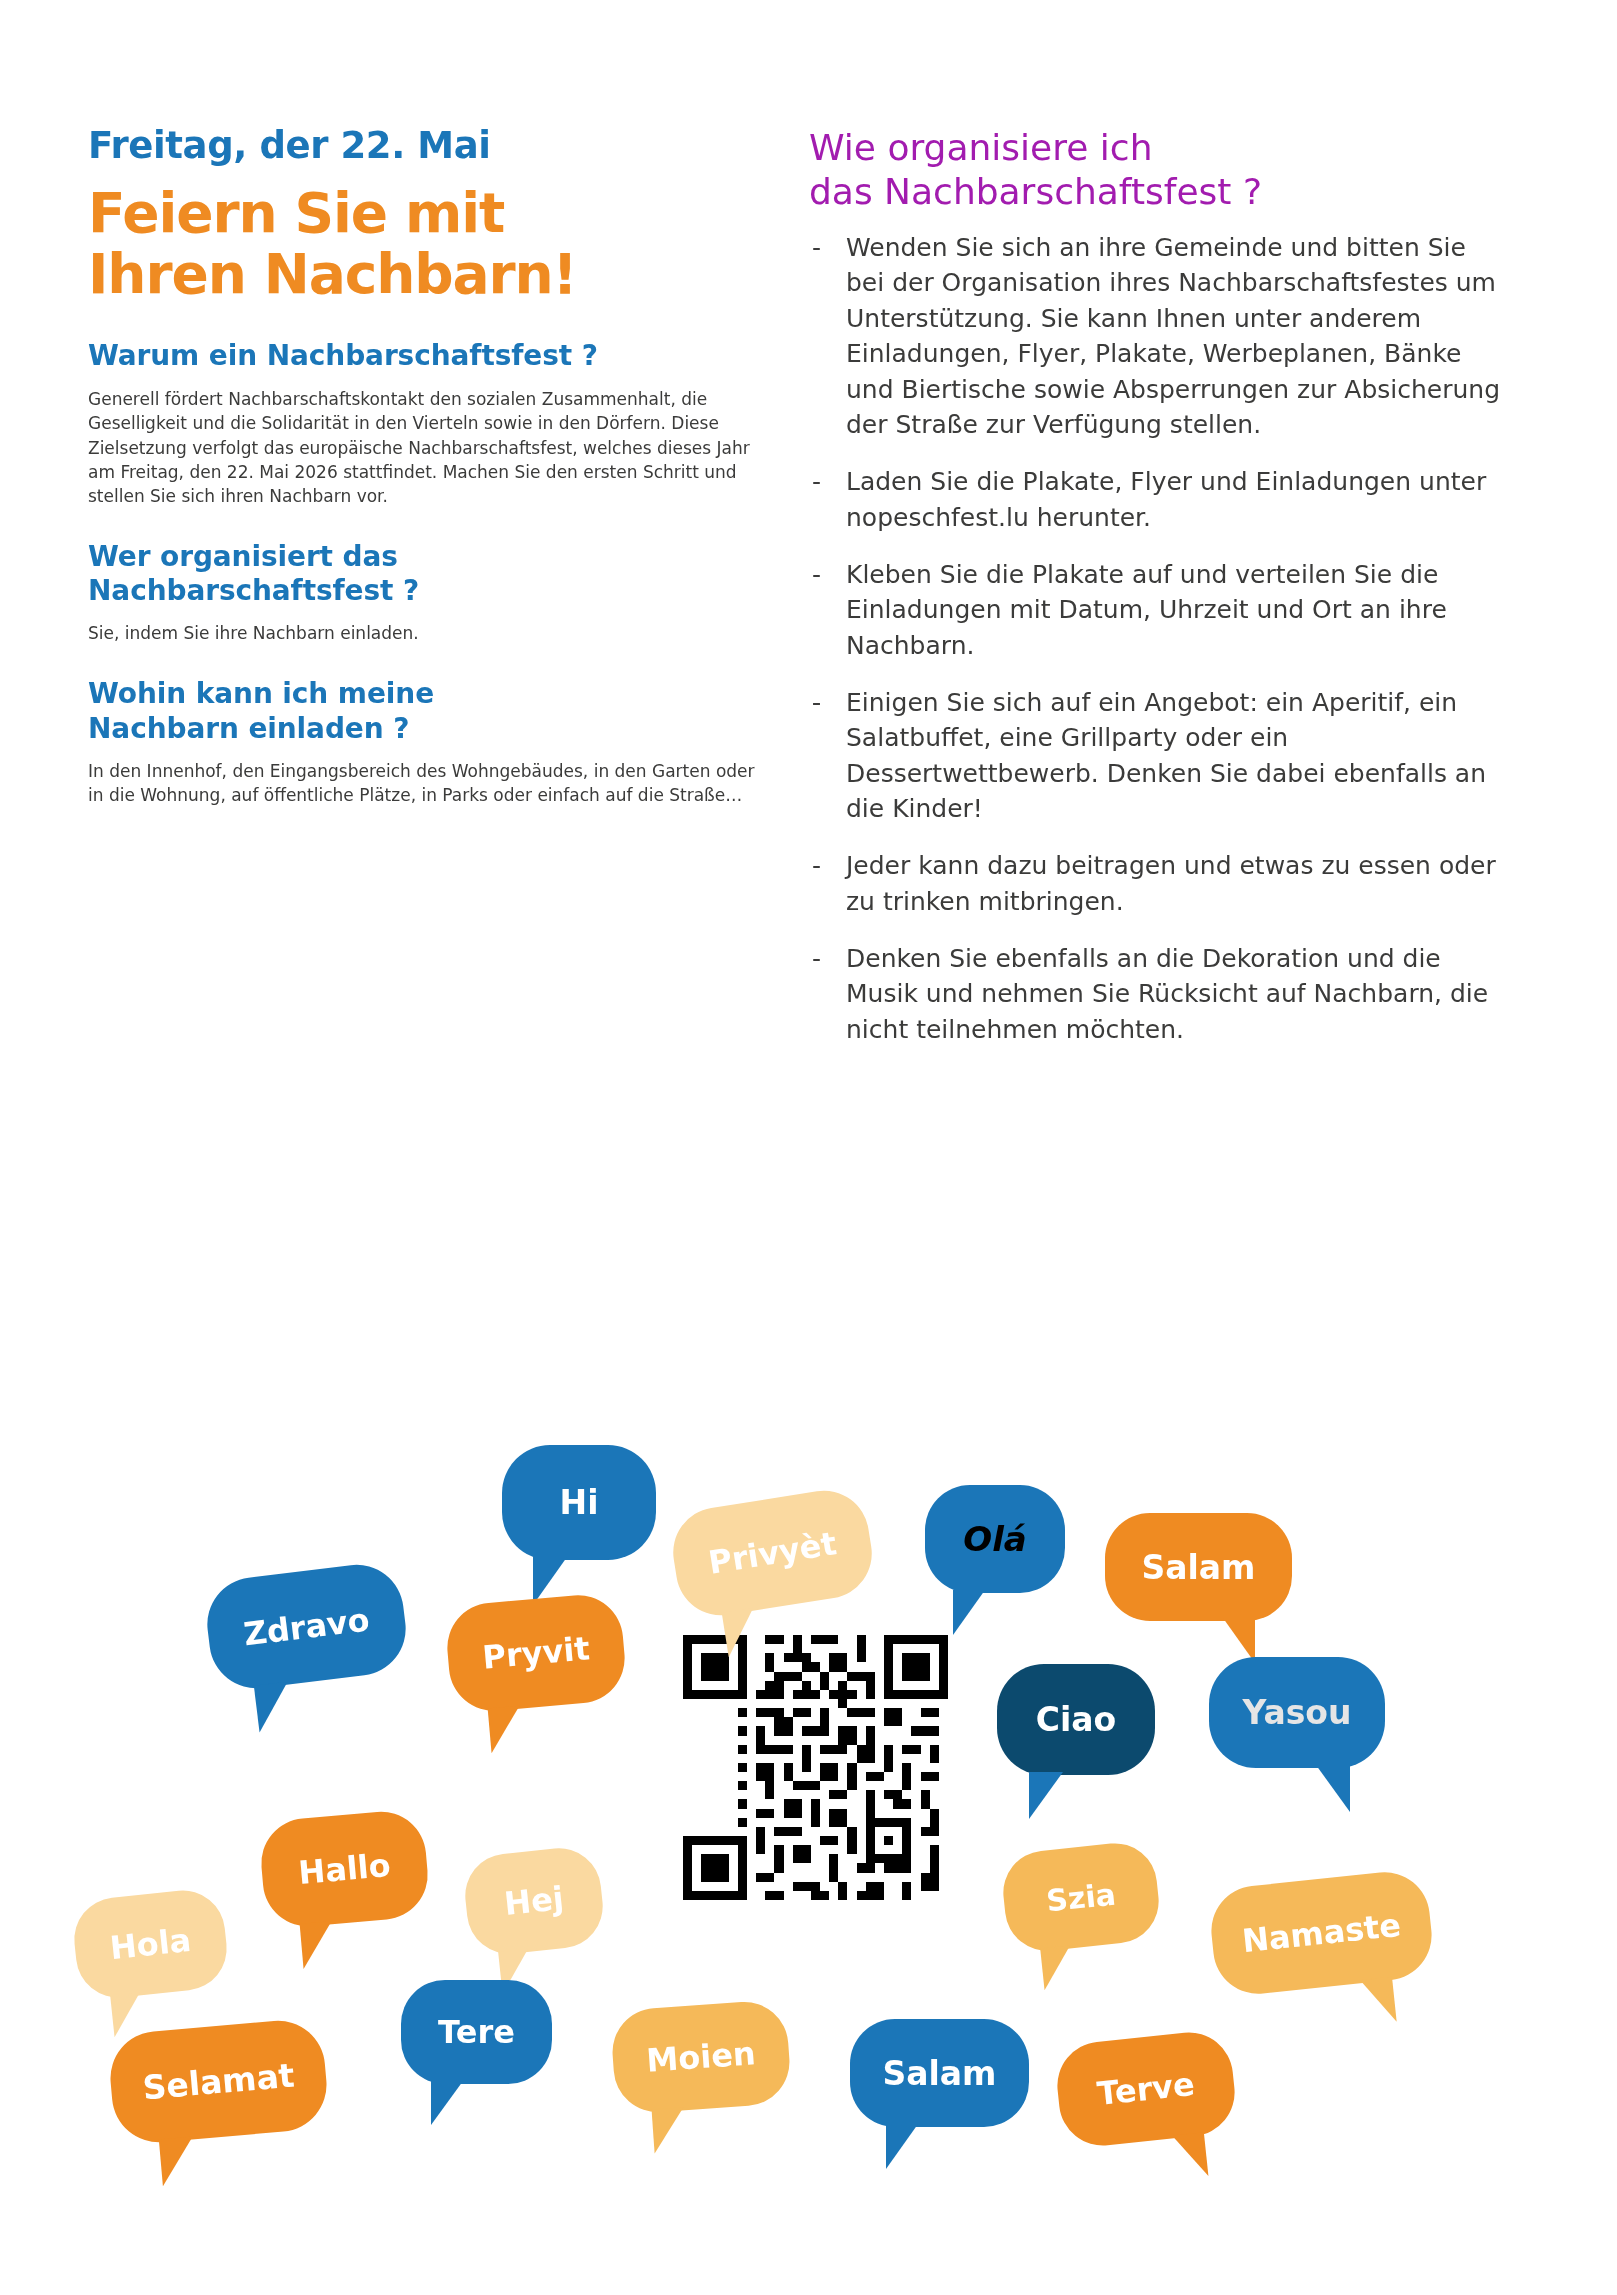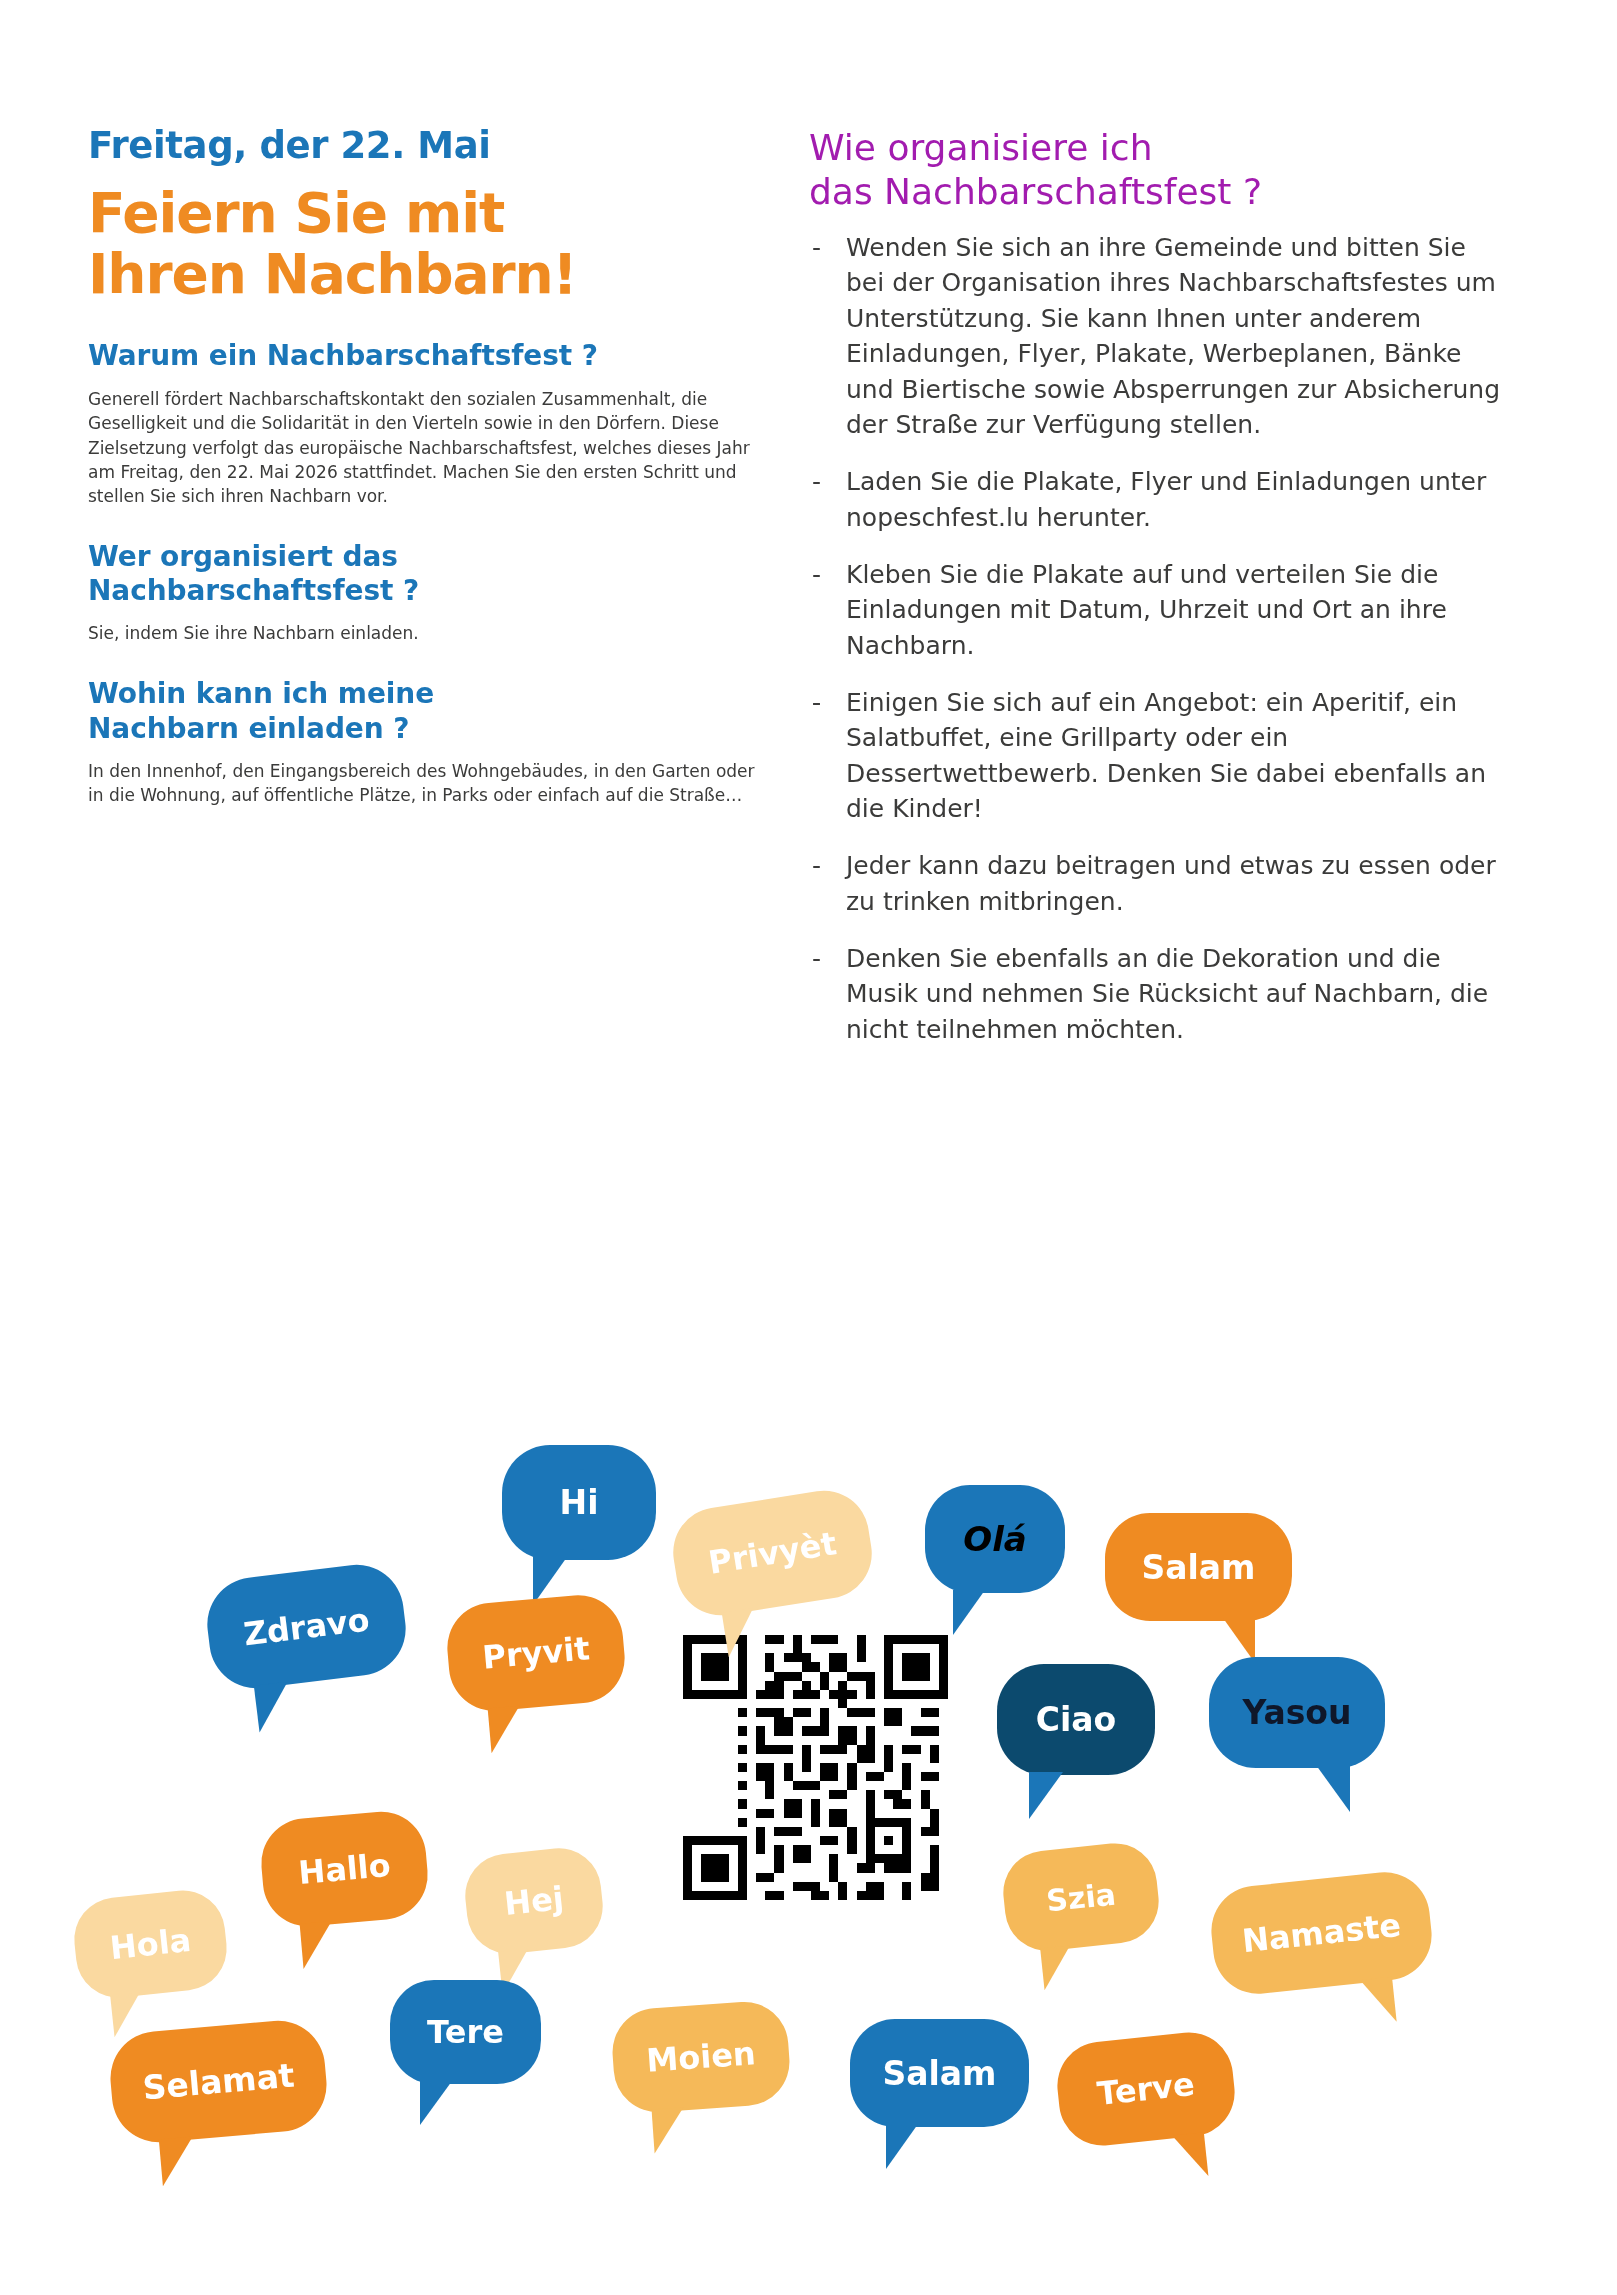--- a/index.html
+++ b/index.html
@@ -326,21 +326,21 @@
         <span style="position: relative; z-index: 2;">Zdravo</span>
       </div>
       <div class="bubble" style="left: 448px; top: 351px; width: 176px; height: 108px; background: rgb(239, 139, 34); color: rgb(255, 255, 255); font-size: 32px; border-radius: 45px; transform: rotate(-5deg);">
         <span class="tail" style="left: 35px; bottom: -42px; border-right: 32px solid transparent; border-top: 45px solid rgb(239, 139, 34);"></span>
         <span style="position: relative; z-index: 2;">Pryvit</span>
       </div>
       <div class="bubble" style="left: 997px; top: 416px; width: 158px; height: 111px; background: #0c4a6e; color: rgb(255, 255, 255); font-size: 33px; border-radius: 47px; transform: rotate(0deg);">
         <span class="tail" style="left: 32px; bottom: -44px; border-right: 34px solid transparent; border-top: 47px solid rgb(27, 118, 184);"></span>
         <span style="position: relative; z-index: 2;">Ciao</span>
       </div>
-      <div class="bubble" style="left: 1209px; top: 409px; width: 176px; height: 111px; background: rgb(27, 118, 184); color: #0f172a; font-size: 33px; border-radius: 47px; transform: rotate(0deg);">
+      <div class="bubble" style="left: 1209px; top: 409px; width: 176px; height: 111px; background: rgb(27, 118, 184); color: #e5e5e5; font-size: 33px; border-radius: 47px; transform: rotate(0deg);">
         <span class="tail" style="right: 35px; bottom: -44px; border-left: 34px solid transparent; border-top: 47px solid rgb(27, 118, 184);"></span>
         <span style="position: relative; z-index: 2;">Yasou</span>
       </div>
       <div class="bubble" style="left: 262px; top: 567px; width: 165px; height: 108px; background: rgb(239, 139, 34); color: rgb(255, 255, 255); font-size: 32px; border-radius: 45px; transform: rotate(-5deg);">
         <span class="tail" style="left: 33px; bottom: -42px; border-right: 32px solid transparent; border-top: 45px solid rgb(239, 139, 34);"></span>
         <span style="position: relative; z-index: 2;">Hallo</span>
       </div>
       <div class="bubble" style="left: 466px; top: 603px; width: 136px; height: 100px; background: rgb(250, 217, 160); color: rgb(255, 255, 255); font-size: 32px; border-radius: 42px; transform: rotate(-6deg);">
         <span class="tail" style="left: 27px; bottom: -39px; border-right: 30px solid transparent; border-top: 42px solid rgb(250, 217, 160);"></span>
         <span style="position: relative; z-index: 2;">Hej</span>
@@ -350,21 +350,21 @@
         <span style="position: relative; z-index: 2;">Szia</span>
       </div>
       <div class="bubble" style="left: 1212px; top: 631px; width: 219px; height: 108px; background: rgb(245, 185, 89); color: rgb(255, 255, 255); font-size: 32px; border-radius: 45px; transform: rotate(-6deg);">
         <span class="tail" style="right: 44px; bottom: -42px; border-left: 32px solid transparent; border-top: 45px solid rgb(245, 185, 89);"></span>
         <span style="position: relative; z-index: 2;">Namaste</span>
       </div>
       <div class="bubble" style="left: 75px; top: 646px; width: 151px; height: 100px; background: rgb(250, 217, 160); color: rgb(255, 255, 255); font-size: 32px; border-radius: 42px; transform: rotate(-6deg);">
         <span class="tail" style="left: 30px; bottom: -39px; border-right: 30px solid transparent; border-top: 42px solid rgb(250, 217, 160);"></span>
         <span style="position: relative; z-index: 2;">Hola</span>
       </div>
-      <div class="bubble" style="left: 390px; top: 732px; width: 151px; height: 104px; background: rgb(27, 118, 184); color: rgb(255, 255, 255); font-size: 32px; border-radius: 44px; transform: rotate(0deg);">
+      <div class="bubble" style="left: 401px; top: 732px; width: 151px; height: 104px; background: rgb(27, 118, 184); color: rgb(255, 255, 255); font-size: 32px; border-radius: 44px; transform: rotate(0deg);">
         <span class="tail" style="left: 30px; bottom: -41px; border-right: 32px solid transparent; border-top: 44px solid rgb(27, 118, 184);"></span>
         <span style="position: relative; z-index: 2;">Tere</span>
       </div>
       <div class="bubble" style="left: 613px; top: 757px; width: 176px; height: 104px; background: rgb(245, 185, 89); color: rgb(255, 255, 255); font-size: 32px; border-radius: 44px; transform: rotate(-4deg);">
         <span class="tail" style="left: 35px; bottom: -41px; border-right: 32px solid transparent; border-top: 44px solid rgb(245, 185, 89);"></span>
         <span style="position: relative; z-index: 2;">Moien</span>
       </div>
       <div class="bubble" style="left: 850px; top: 771px; width: 179px; height: 108px; background: rgb(27, 118, 184); color: rgb(255, 255, 255); font-size: 33px; border-radius: 45px; transform: rotate(0deg);">
         <span class="tail" style="left: 36px; bottom: -42px; border-right: 32px solid transparent; border-top: 45px solid rgb(27, 118, 184);"></span>
         <span style="position: relative; z-index: 2;">Salam</span>

